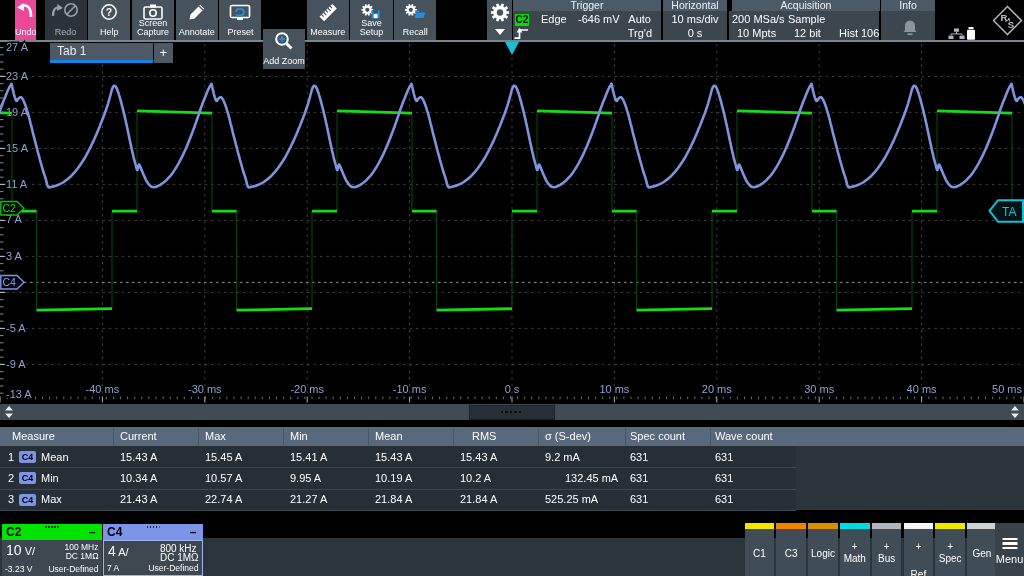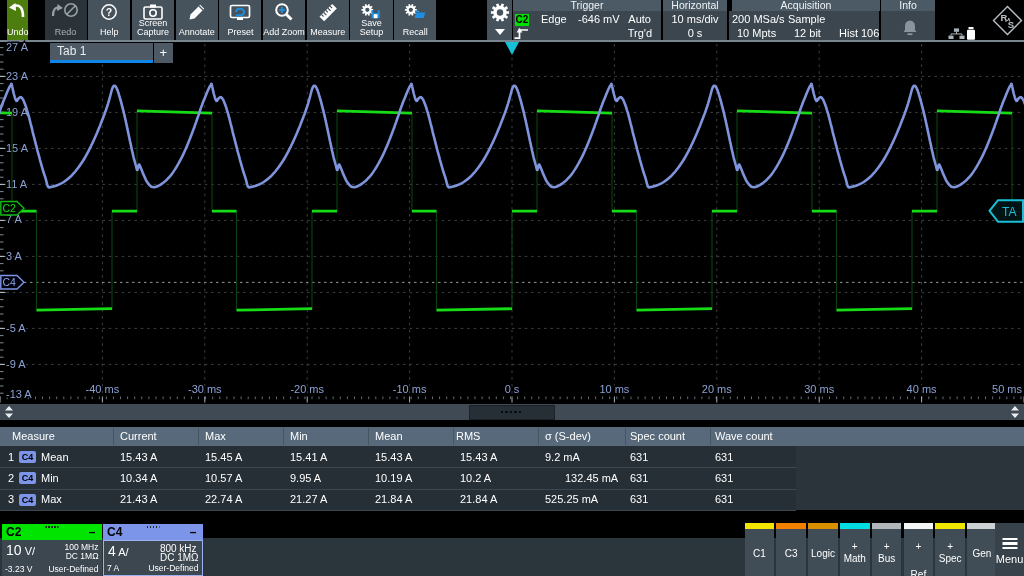--- a/index.html
+++ b/index.html
@@ -10,21 +10,21 @@
 .panel-body{position:absolute;top:11px;height:29px;background:#3b464f;color:#fff;font-size:10.5px;}
 .pv{position:absolute;color:#fff;font-size:11px;line-height:13px;white-space:nowrap;}
 .axl{fill:#8ba2d4;font-size:11px;font-family:"Liberation Sans",sans-serif;paint-order:stroke;stroke:#000;stroke-width:3px;}
 .th{position:absolute;color:#fff;font-size:11px;line-height:19px;white-space:nowrap;}
 .td{position:absolute;color:#fff;font-size:11px;white-space:nowrap;}
 .bbtn{position:absolute;background:#414d56;color:#fff;font-size:10px;text-align:center;}
 </style></head><body>
 
 <div class="abs" style="left:0;top:0;width:1024px;height:40px;background:#000;"></div>
 <div class="abs" style="left:0;top:40px;width:1024px;height:1.5px;background:#77858f;"></div>
-<div class="tbtn" style="left:7px;width:21px;background:#4d7c0f;color:#fff;">
+<div class="tbtn" style="left:15px;width:21px;background:#ec4899;color:#fff;">
     <svg width="22" height="18" viewBox="0 0 22 18">
       <path d="M6,3 C13,1 16,5 16,14" fill="none" stroke="#fff" stroke-width="2.6"></path>
       <path d="M8.5,0 L2,4.5 L9,8 Z" fill="#fff"></path>
     </svg>
     <div class="lbl">Undo</div>
   </div>
 <div class="tbtn" style="left:44.5px;width:42.2px;background:#2b3238;color:#a9b2b9;">
     <svg width="30" height="18" viewBox="0 0 30 18">
       <path d="M9,5 C4,3.5 2,7 2,13" fill="none" stroke="#97a1a8" stroke-width="2.2"></path>
       <path d="M6.5,1 L12,5 L6,8 Z" fill="#97a1a8"></path>
@@ -57,21 +57,21 @@
   </div>
 <div class="tbtn" style="left:219.3px;width:42.2px;background:#46535d;color:#fff;">
     <svg width="24" height="18" viewBox="0 0 24 18">
       <rect x="2.5" y="2.5" width="19" height="12" rx="1.5" fill="none" stroke="#fff" stroke-width="1.7"></rect>
       <path d="M8,9 a4,3.4 0 1 1 2,3" fill="none" stroke="#1e8fe0" stroke-width="2"></path>
       <path d="M8,13.5 l2.6,-1.2 -2.8,-1.6 Z" fill="#1e8fe0"></path>
       <rect x="9" y="15" width="6" height="2" fill="#fff"></rect>
     </svg>
     <div class="lbl">Preset</div>
   </div>
-<div class="tbtn" style="left:263.0px;width:42.2px;background:#46535d;color:#fff;">
+<div class="tbtn" style="left:263.0px;width:42.2px;background:#46535d;color:#fff;margin-top:29px;">
     <svg width="20" height="19" viewBox="0 0 20 19">
       <circle cx="8" cy="7" r="5.8" fill="none" stroke="#fff" stroke-width="2"></circle>
       <line x1="12.5" y1="11.5" x2="17.5" y2="16.5" stroke="#fff" stroke-width="3"></line>
       <line x1="5" y1="7" x2="11" y2="7" stroke="#1e8fe0" stroke-width="1.8"></line>
       <line x1="8" y1="4" x2="8" y2="10" stroke="#1e8fe0" stroke-width="1.8"></line>
     </svg>
     <div class="lbl">Add Zoom</div>
   </div>
 <div class="tbtn" style="left:306.7px;width:42.2px;background:#46535d;color:#fff;">
     <svg width="20" height="19" viewBox="0 0 20 19">
@@ -225,21 +225,21 @@
 <div class="abs" style="left:368px;top:428px;width:1px;height:17px;background:#46565f;"></div>
 <div class="abs" style="left:453px;top:428px;width:1px;height:17px;background:#46565f;"></div>
 <div class="abs" style="left:538px;top:428px;width:1px;height:17px;background:#46565f;"></div>
 <div class="abs" style="left:625px;top:428px;width:1px;height:17px;background:#46565f;"></div>
 <div class="abs" style="left:710px;top:428px;width:1px;height:17px;background:#46565f;"></div>
 <div class="th" style="left:12px;top:427px;">Measure</div>
 <div class="th" style="left:120px;top:427px;">Current</div>
 <div class="th" style="left:205px;top:427px;">Max</div>
 <div class="th" style="left:290px;top:427px;">Min</div>
 <div class="th" style="left:375px;top:427px;">Mean</div>
-<div class="th" style="left:456px;top:427px;">RMS</div>
+<div class="th" style="left:472px;top:427px;">RMS</div>
 <div class="th" style="left:545px;top:427px;">σ (S-dev)</div>
 <div class="th" style="left:630px;top:427px;">Spec count</div>
 <div class="th" style="left:715px;top:427px;">Wave count</div>
 <div class="abs" style="left:0;top:446px;width:796px;height:64px;background:#262f36;"></div>
 <div class="abs" style="left:796px;top:446px;width:228px;height:64px;background:#2b343b;"></div>
 <div class="td" style="left:8px;top:450.5px;">1</div>
 <div class="td" style="left:19px;top:451.0px;width:17px;height:12px;background:#7d95e8;color:#000;font-size:9px;font-weight:bold;text-align:center;line-height:12px;border-radius:2px;">C4</div>
 <div class="td" style="left:41px;top:450.5px;">Mean</div>
 <div class="td" style="left:120px;top:450.5px;">15.43 A</div>
 <div class="td" style="left:205px;top:450.5px;">15.45 A</div>

